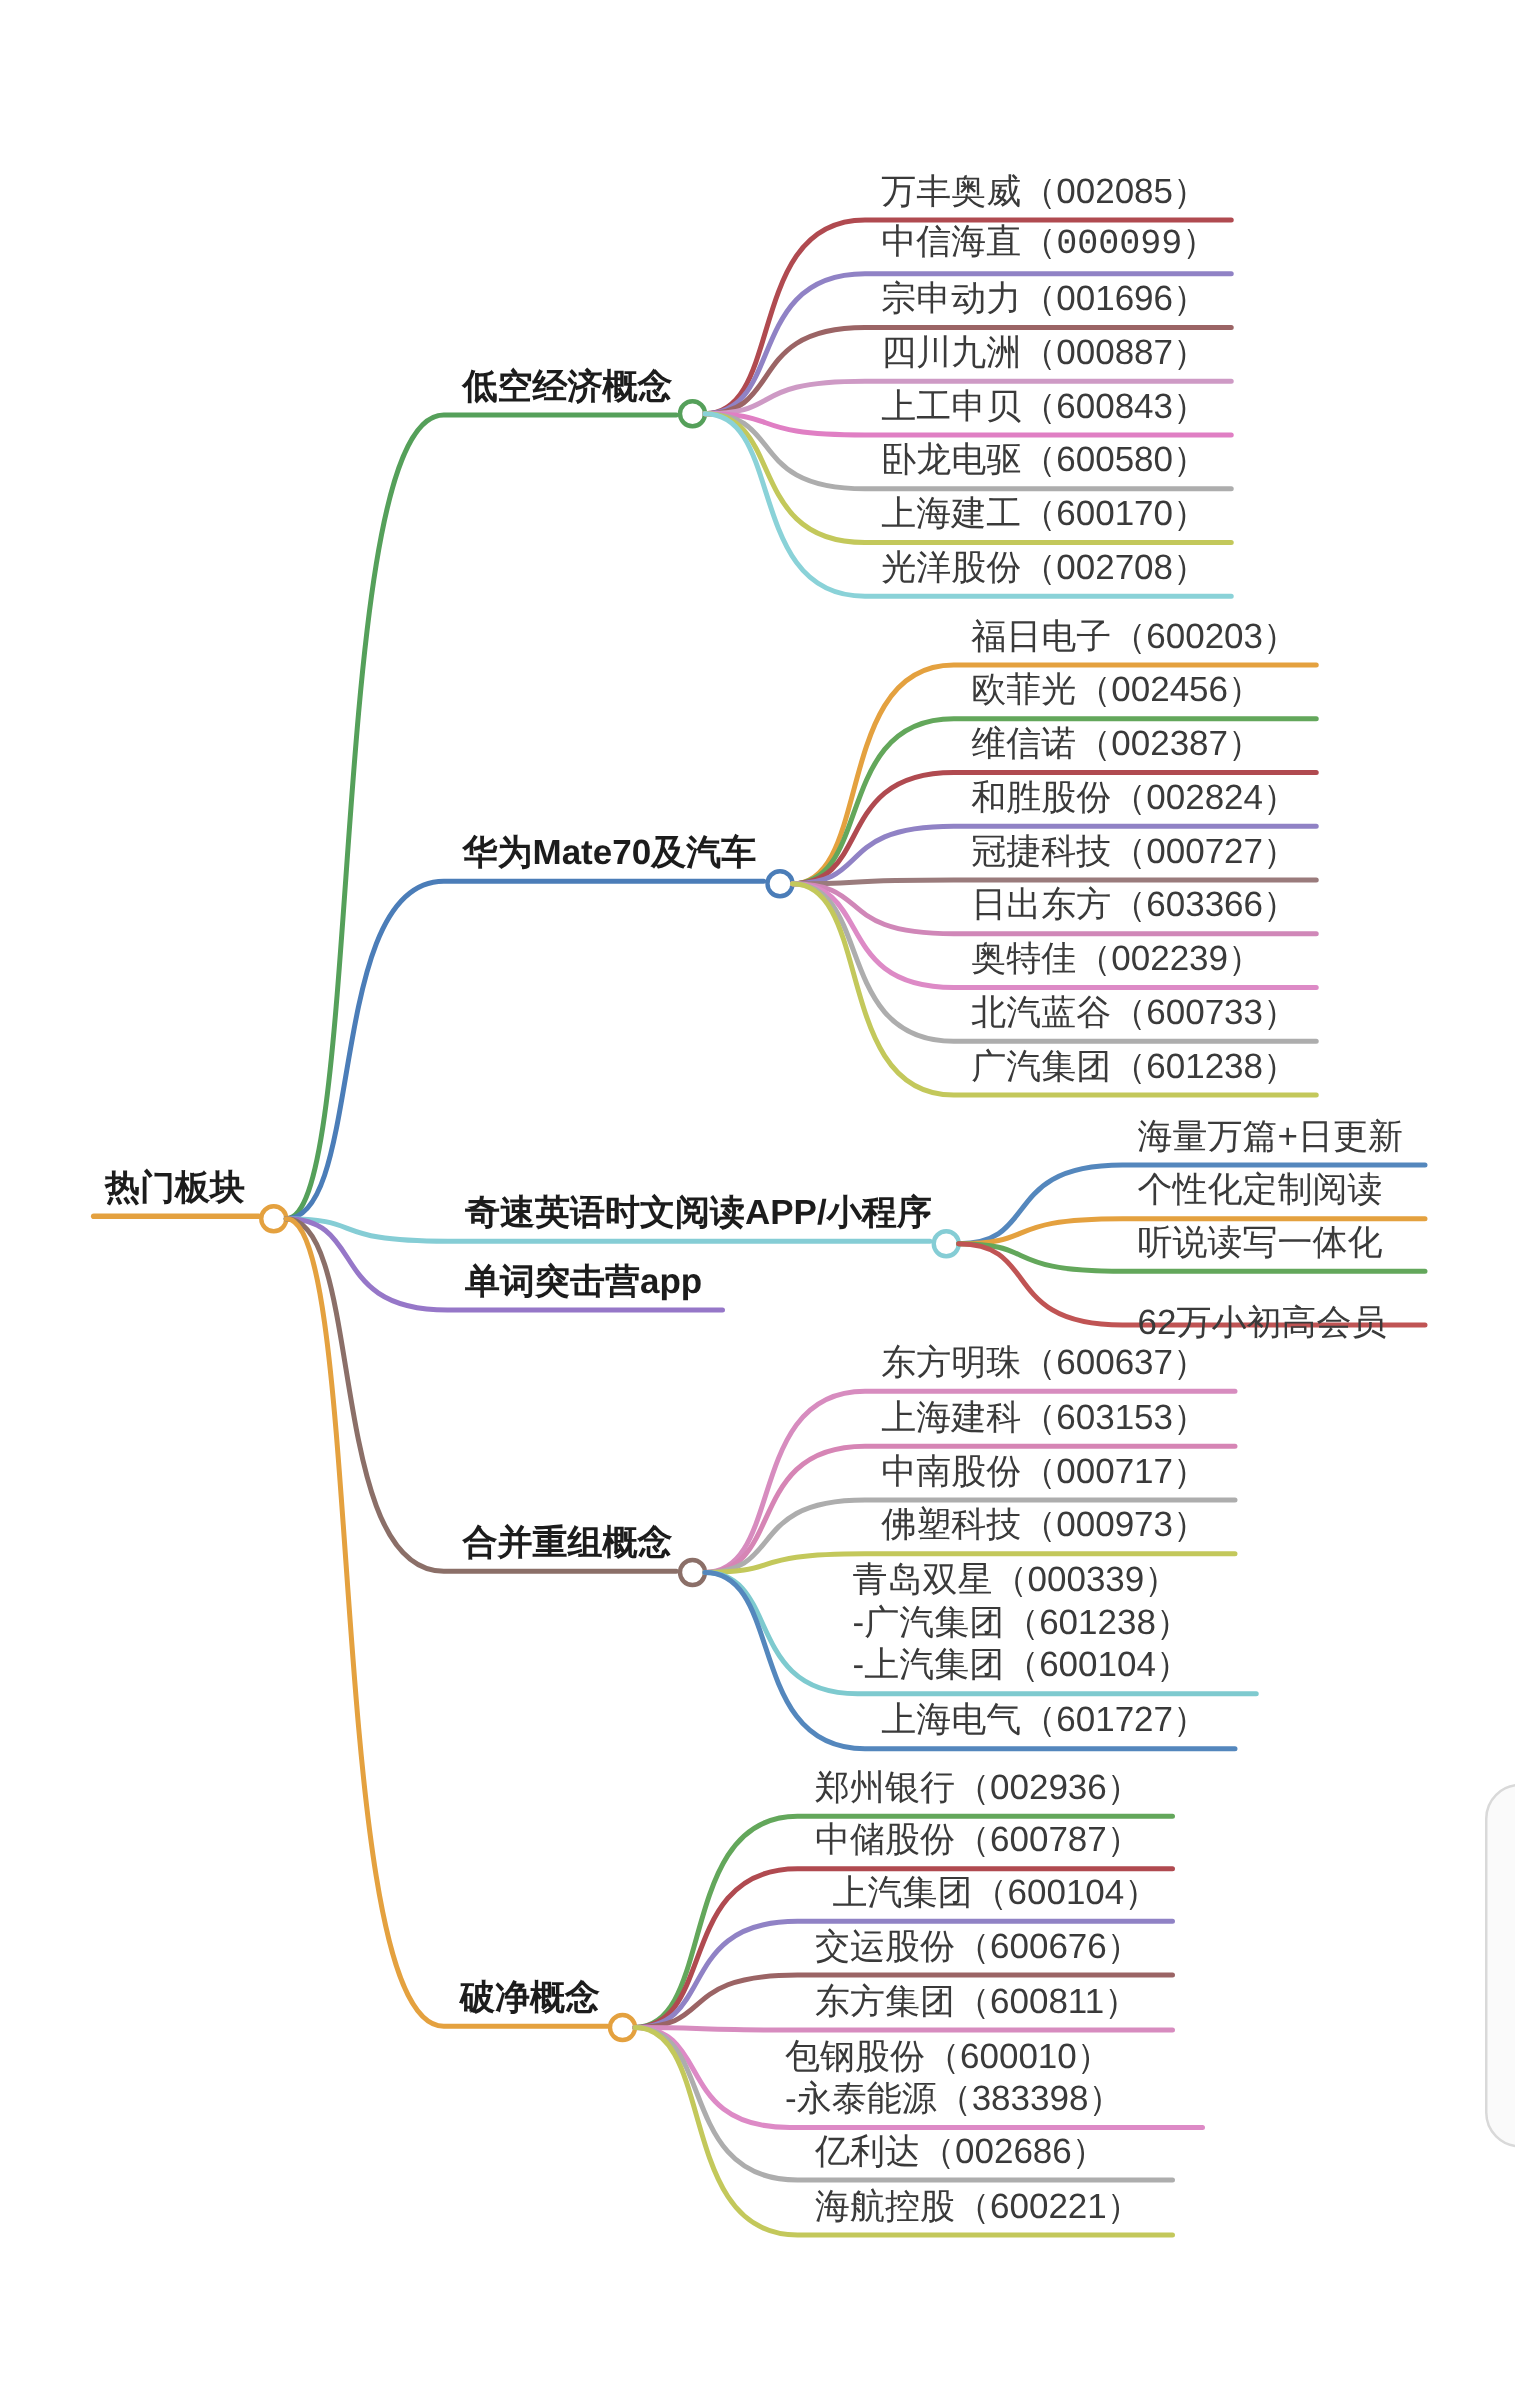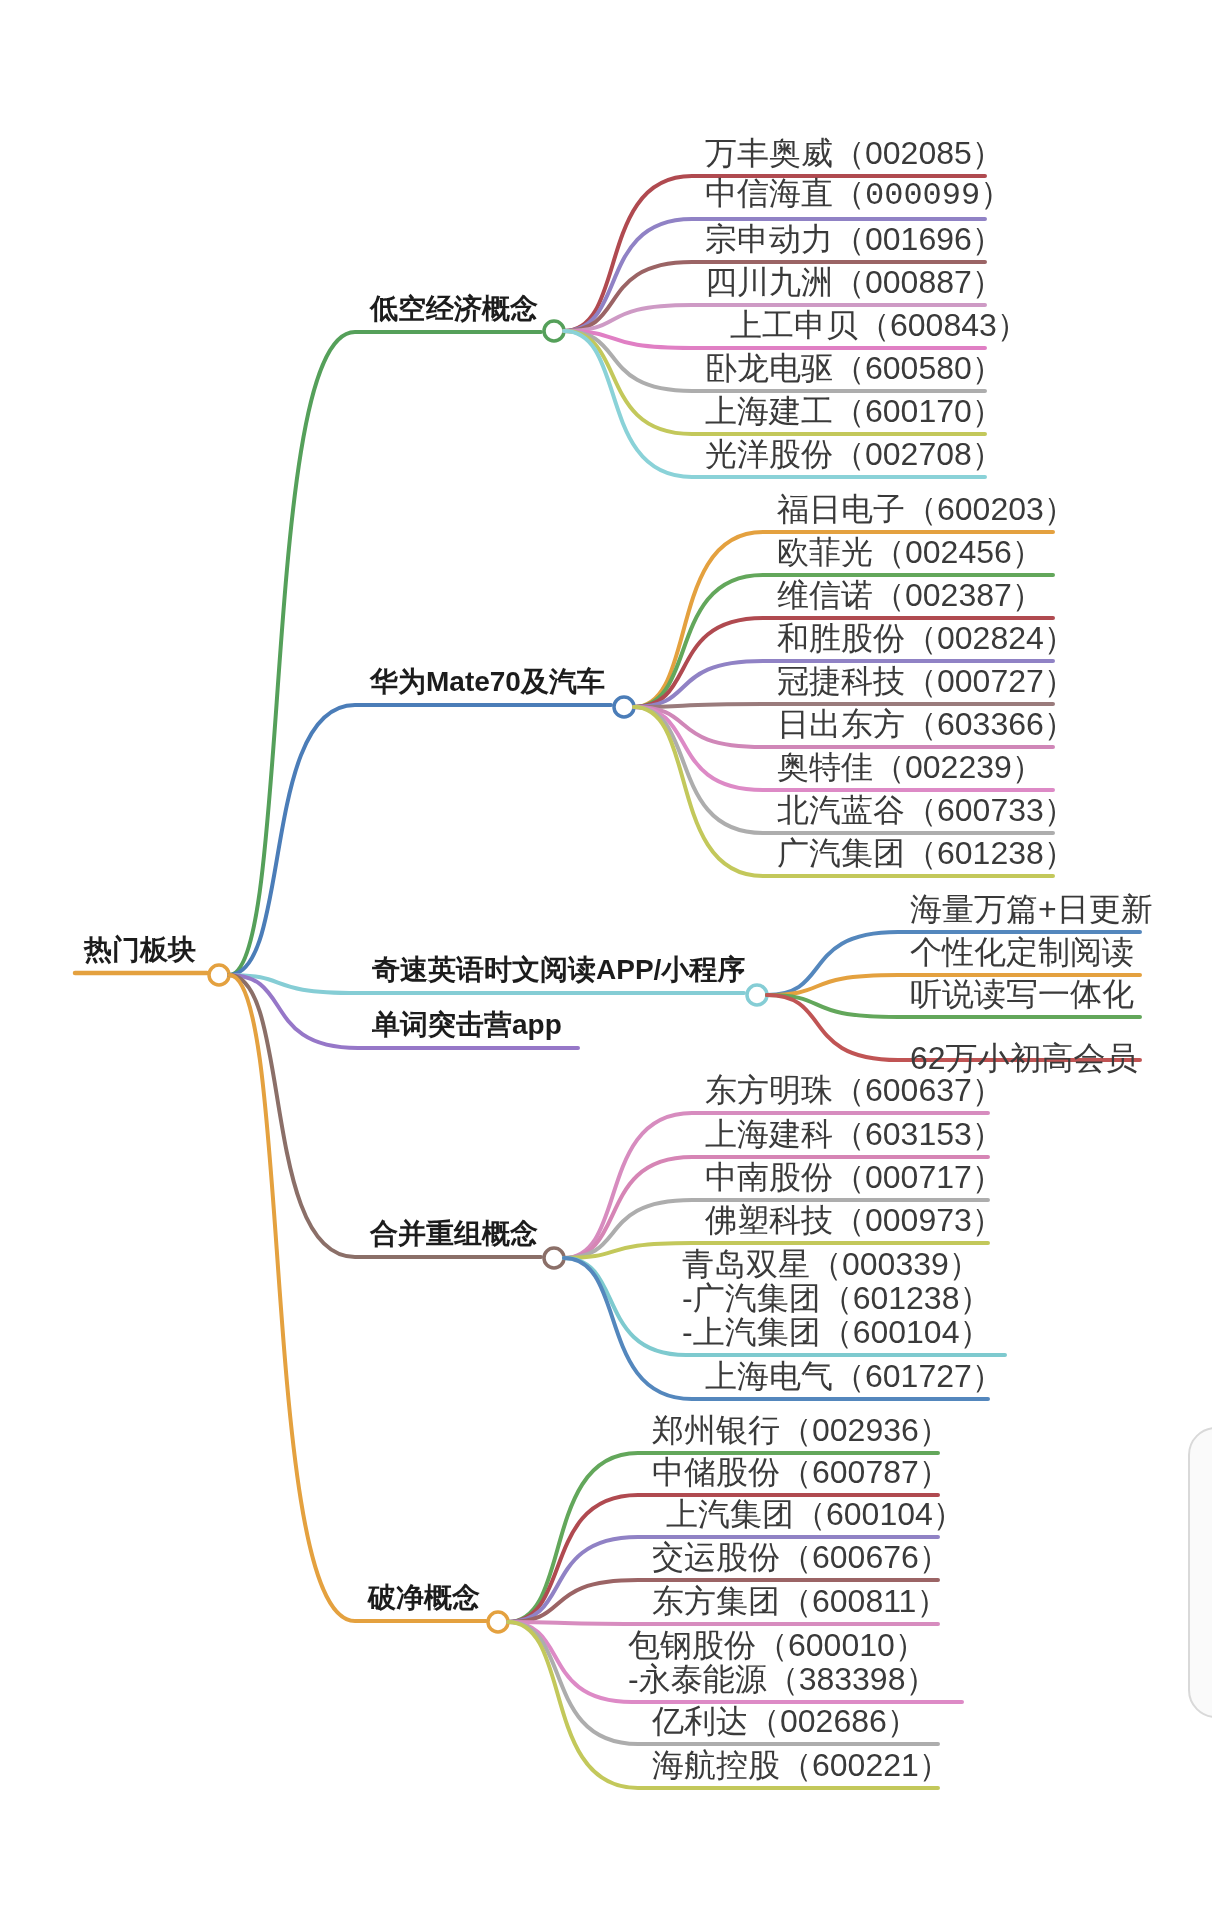--- a/index.html
+++ b/index.html
@@ -17,21 +17,21 @@
     color:#1c1c1c;
     font-weight:700;
     font-size:28px;
     line-height:34px;
   }
   .leaf-label{
     position:absolute;
     white-space:nowrap;
     color:#3a3a3a;
     font-weight:400;
-    font-size:32px;
+    font-size:28px;
     line-height:34px;
   }
   .leaf-label div{height:34px;}
   #scroll-thumb{
     position:absolute;
     border-radius:28px;
     box-sizing:border-box;
     background:#fafafa;
     border:2px solid #d9d9d9;
   }
@@ -90,21 +90,21 @@
       <path d="M 508 1622 C 573 1622, 540.5 1744, 638 1744 L 938 1744" fill="none" stroke="#ADADAD" stroke-width="4" stroke-linecap="round"></path>
       <path d="M 508 1622 C 573 1622, 540.5 1788, 638 1788 L 938 1788" fill="none" stroke="#C3C85B" stroke-width="4" stroke-linecap="round"></path>
     </svg>
   <div id="nodes">
       <div class="node-label" style="left: 84px; top: 933px;">热门板块</div>
       <div class="node-label" style="left: 370px; top: 292px;">低空经济概念</div>
       <div class="leaf-label" style="left: 705px; top: 136px;">万丰奥威（002085）</div>
       <div class="leaf-label" style="left: 705px; top: 179px; font-family: Liberation Mono, monospace;">中信海直（000099）</div>
       <div class="leaf-label" style="left: 705px; top: 222px;">宗申动力（001696）</div>
       <div class="leaf-label" style="left: 705px; top: 265px;">四川九洲（000887）</div>
-      <div class="leaf-label" style="left: 705px; top: 308px; margin-left: 25px;">上工申贝（600843）</div>
+      <div class="leaf-label" style="left: 705px; top: 308px;">上工申贝（600843）</div>
       <div class="leaf-label" style="left: 705px; top: 351px;">卧龙电驱（600580）</div>
       <div class="leaf-label" style="left: 705px; top: 394px;">上海建工（600170）</div>
       <div class="leaf-label" style="left: 705px; top: 437px;">光洋股份（002708）</div>
       <div class="node-label" style="left: 370px; top: 665px;">华为Mate70及汽车</div>
       <div class="leaf-label" style="left: 777px; top: 492px;">福日电子（600203）</div>
       <div class="leaf-label" style="left: 777px; top: 535px;">欧菲光（002456）</div>
       <div class="leaf-label" style="left: 777px; top: 578px;">维信诺（002387）</div>
       <div class="leaf-label" style="left: 777px; top: 621px;">和胜股份（002824）</div>
       <div class="leaf-label" style="left: 777px; top: 664px;">冠捷科技（000727）</div>
       <div class="leaf-label" style="left: 777px; top: 707px;">日出东方（603366）</div>

